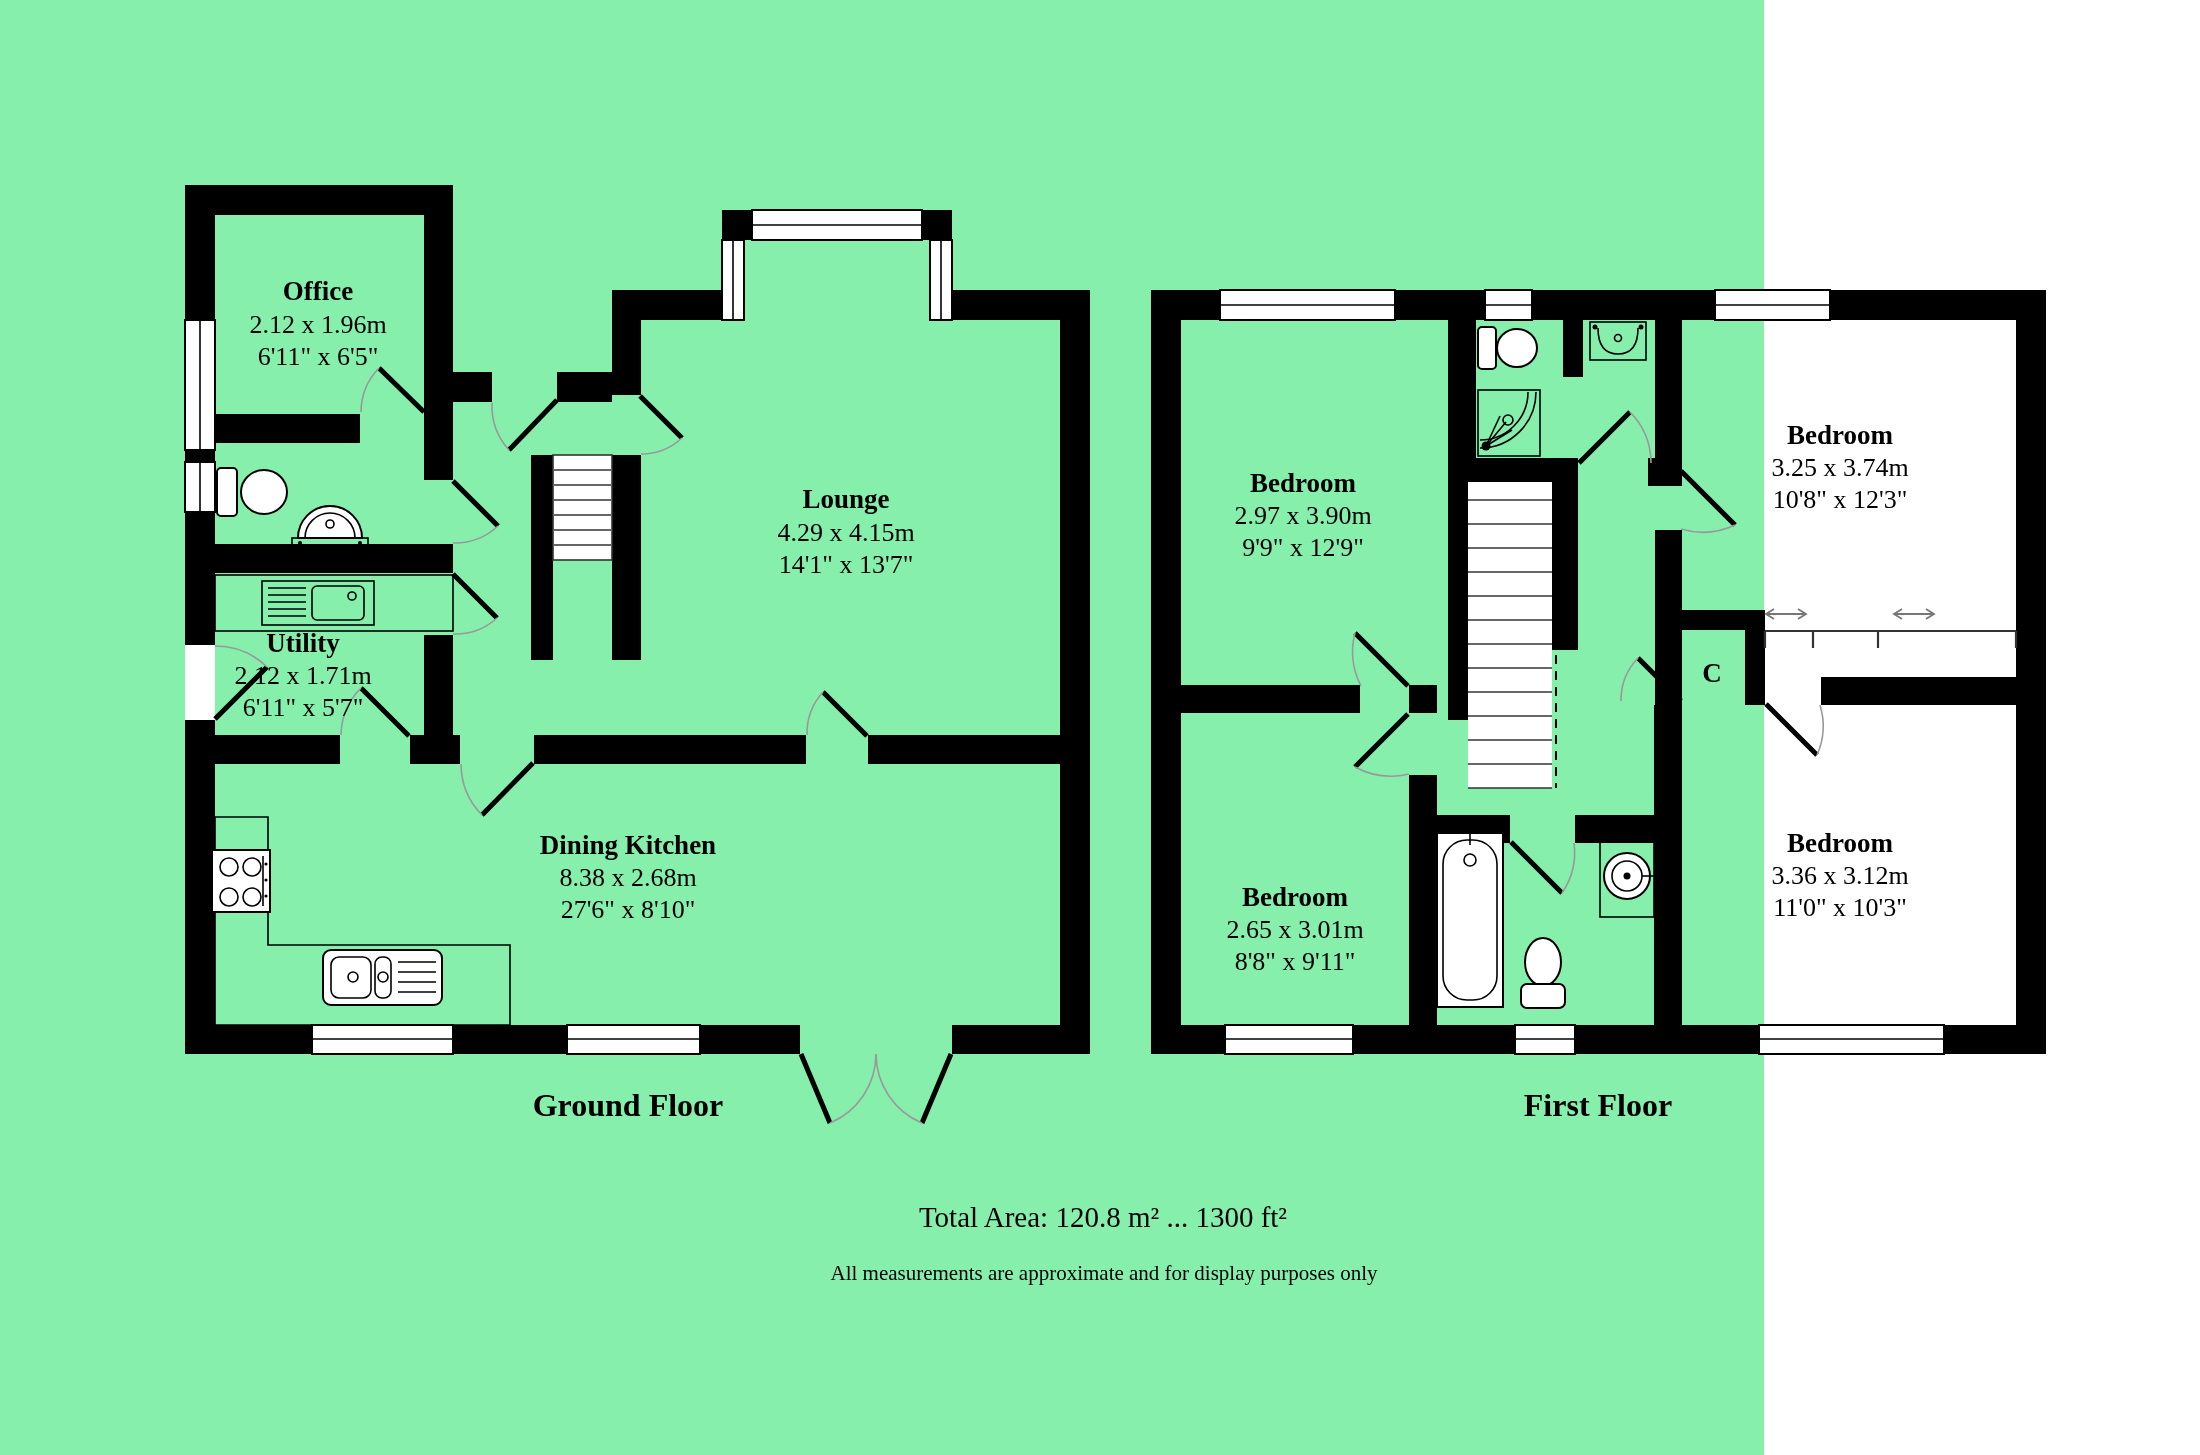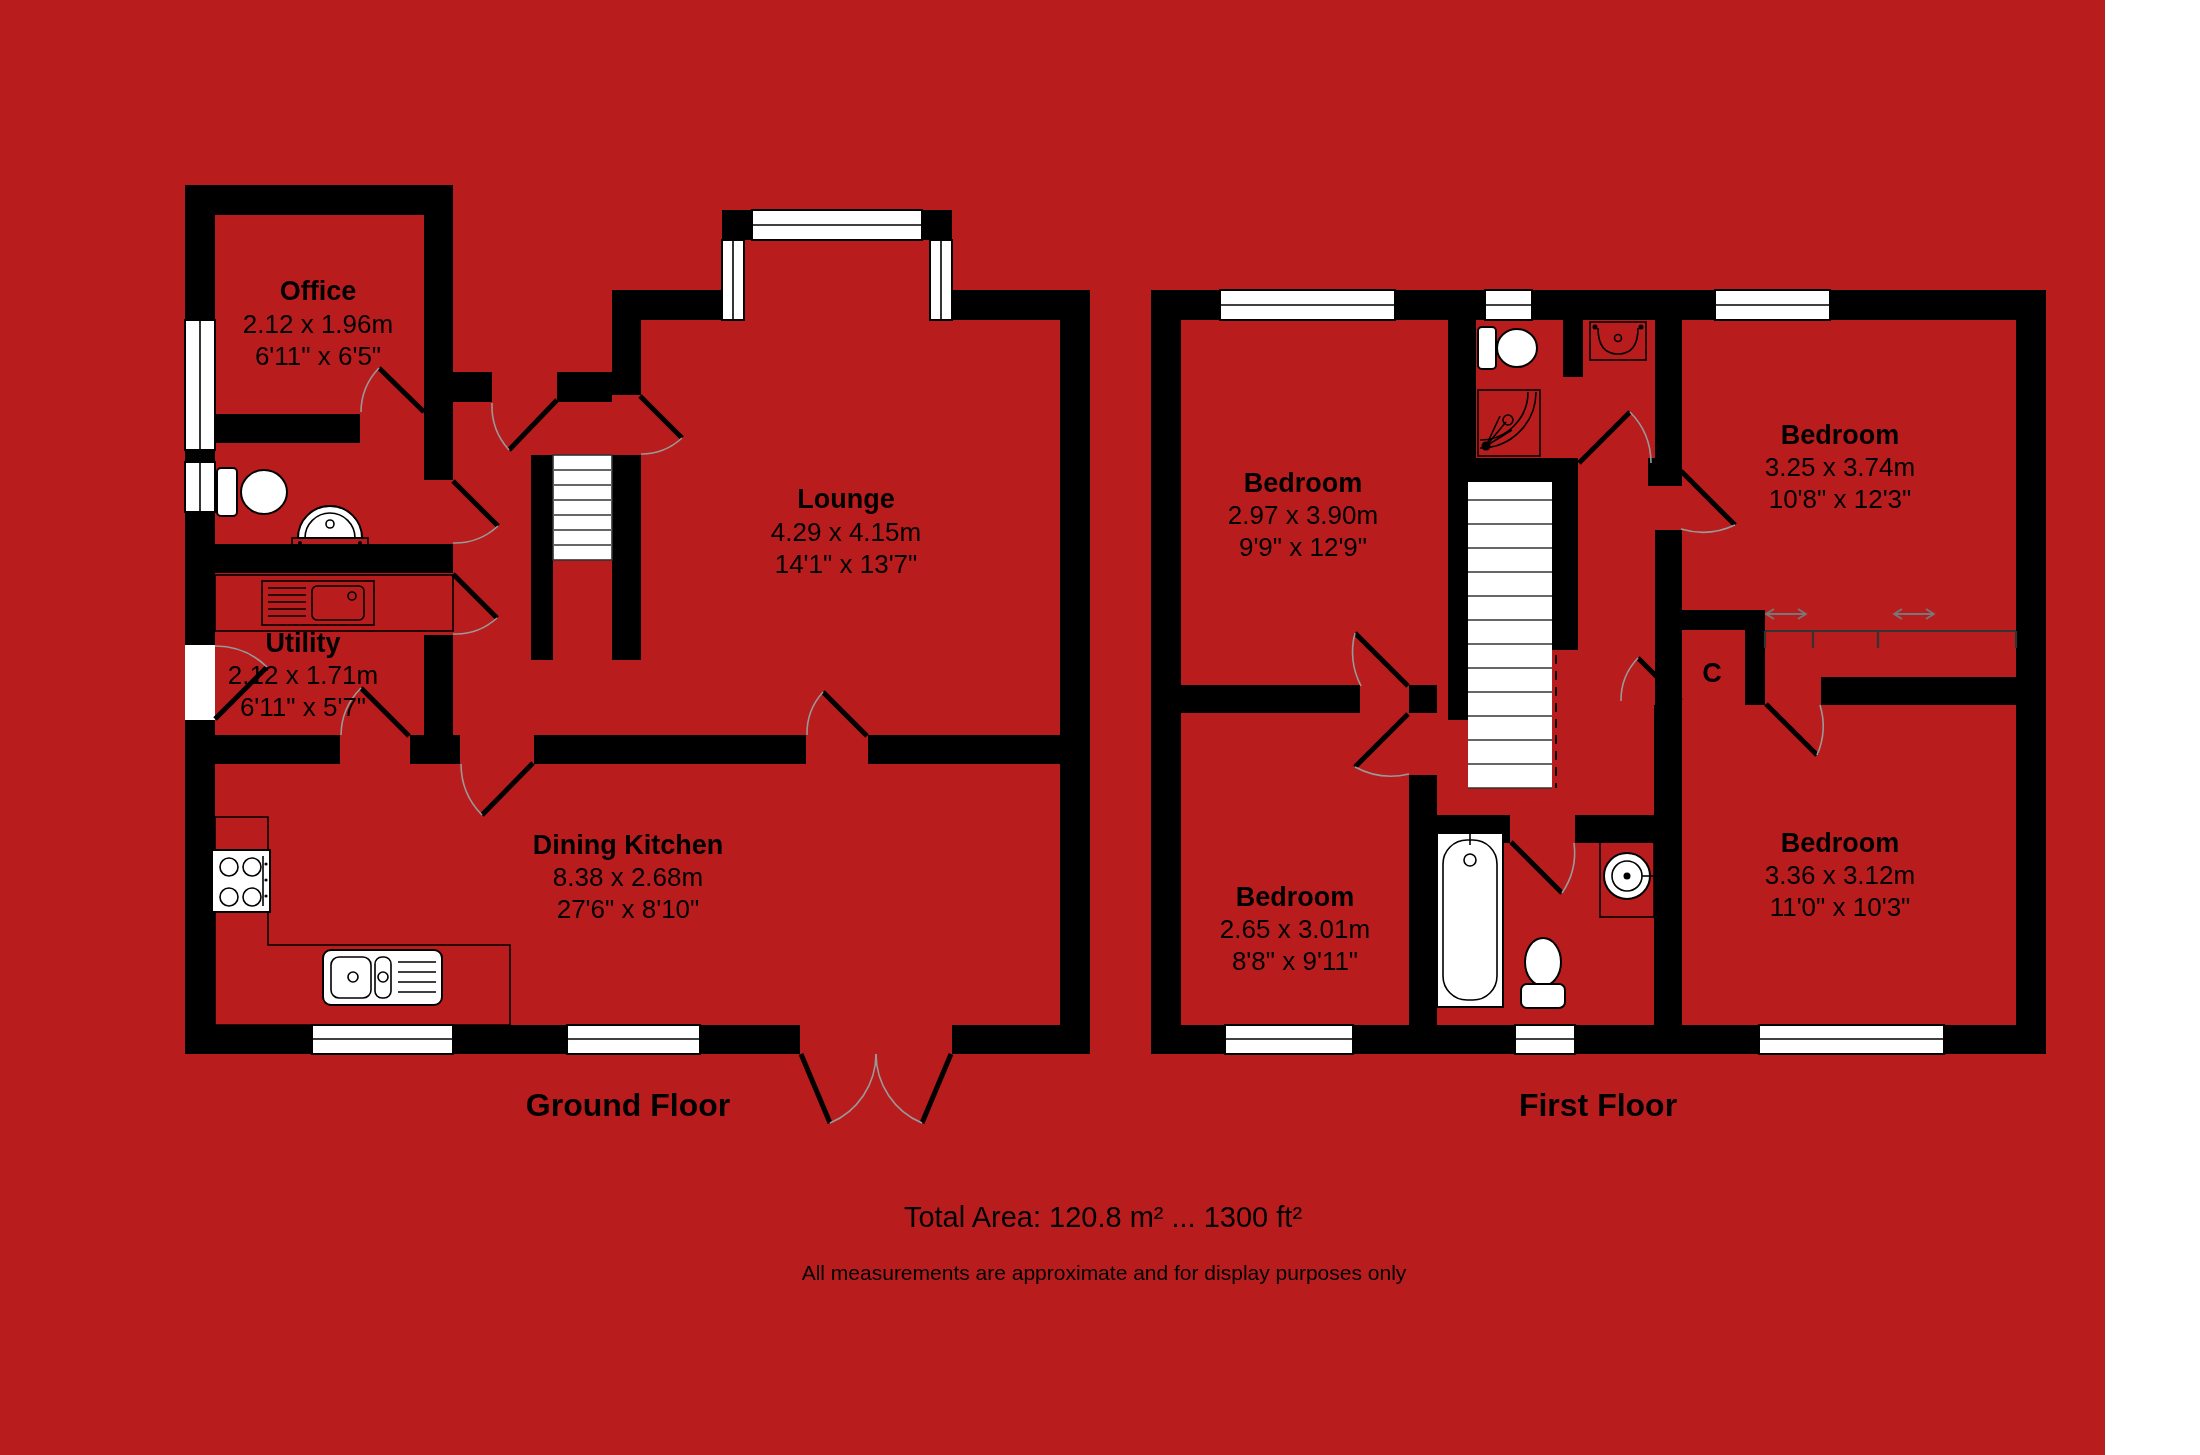--- a/index.html
+++ b/index.html
@@ -1,17 +1,17 @@
 <!DOCTYPE html>
 <html><head>
 <meta charset="utf-8">
 <style>
   html,body{margin:0;padding:0;background:#fff;}
-  .canvas{position:relative;width:2105px;height:1455px;background:#b91c1c;
-          font-family:Liberation Sans, sans-serif;}
+  .canvas{position:relative;width:1764px;height:1455px;background:#86efac;
+          font-family:Liberation Serif, serif;}
   svg{display:block;}
   .wall{fill:#000;}
   .win{fill:#fff;stroke:#000;stroke-width:2;}
   .winline{stroke:#000;stroke-width:1.6;}
   .opening{fill:#fff;}
   .fix{fill:#fff;stroke:#000;stroke-width:2;}
   .fixthin{fill:none;stroke:#000;stroke-width:1.6;}
   .fixfill{fill:#000;}
   .leaf{stroke:#000;stroke-width:5;}
   .arc{fill:none;stroke:#999;stroke-width:1.6;}

